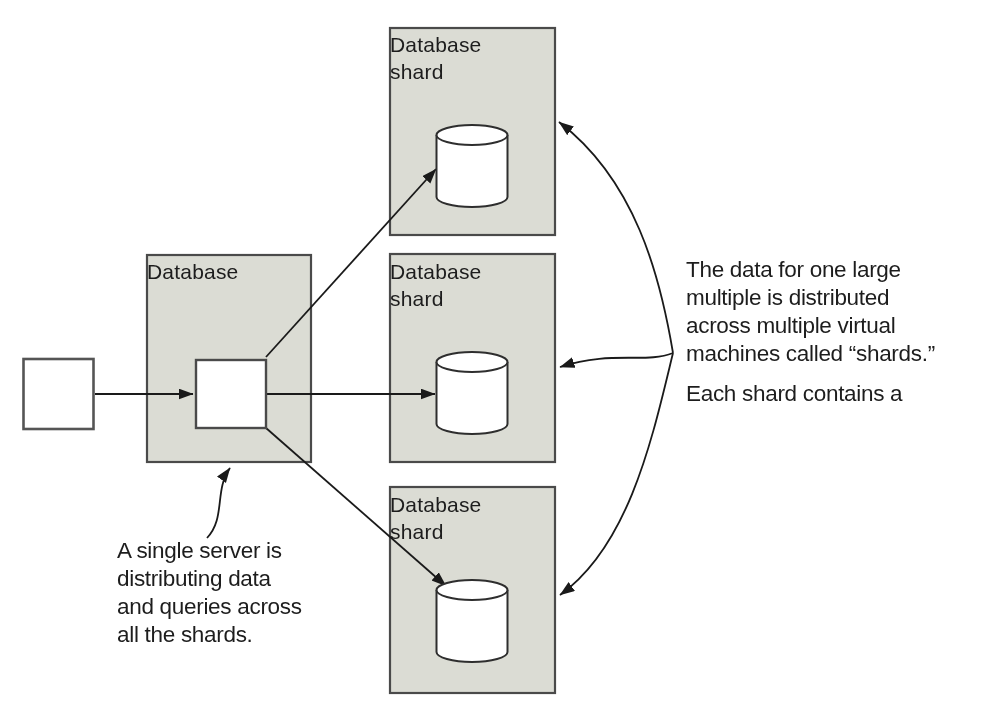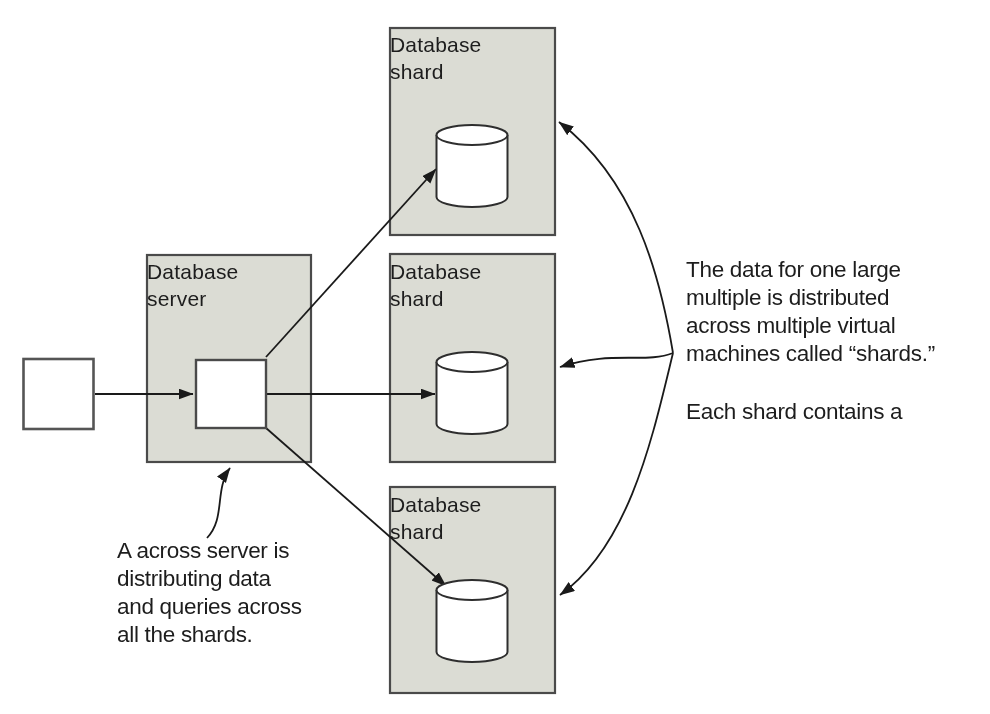--- a/index.html
+++ b/index.html
@@ -30,21 +30,21 @@
     color:var(--text);
     letter-spacing:.2px;
   }
   .note{
     position:absolute;
     font-weight:normal;
     font-size:22.5px;line-height:28px;
     color:var(--text);
     letter-spacing:-0.3px;
   }
-  .note-para + .note-para{margin-top:30px;}
+  .note-para + .note-para{margin-top:12px;}
 </style>
 </head>
 <body>
 
 <div class="canvas">
 
   <svg width="990" height="714" viewBox="0 0 990 714">
     <defs>
       <marker id="ah" markerUnits="userSpaceOnUse" markerWidth="16" markerHeight="12" refX="14.5" refY="5.5" orient="auto">
         <path class="ah" d="M0,0 L15,5.5 L0,11 Z"></path>
@@ -81,21 +81,20 @@
 
     <path class="arrow" d="M673,353 C660,275 635,180 559,122" marker-end="url(#ah)"></path>
     <path class="arrow" d="M673,353 C645,364 612,350 560,367" marker-end="url(#ah)"></path>
     <path class="arrow" d="M673,353 C653,435 630,545 560,595" marker-end="url(#ah)"></path>
 
     <path class="arrow" d="M207,538 C226,518 214,490 230,468" marker-end="url(#ah)"></path>
   </svg>
 
   <div class="box-label" style="left:147px;top:258px;width:164px;">
     <div>Database</div>
-    <div>server</div>
   </div>
 
   <div class="box-label" style="left:390px;top:31px;width:165px;">
     <div>Database</div>
     <div>shard</div>
   </div>
 
   <div class="box-label" style="left:390px;top:258px;width:165px;">
     <div>Database</div>
     <div>shard</div>
@@ -112,19 +111,19 @@
       <div>multiple is distributed</div>
       <div>across multiple virtual</div>
       <div>machines called “shards.”</div>
     </div>
     <div class="note-para">
       <div>Each shard contains a</div>
     </div>
   </div>
 
   <div class="note" style="left:117px;top:537px;width:250px;">
-    <div>A across server is</div>
+    <div>A single server is</div>
     <div>distributing data</div>
     <div>and queries across</div>
     <div>all the shards.</div>
   </div>
 
 </div>
 
 </body></html>

